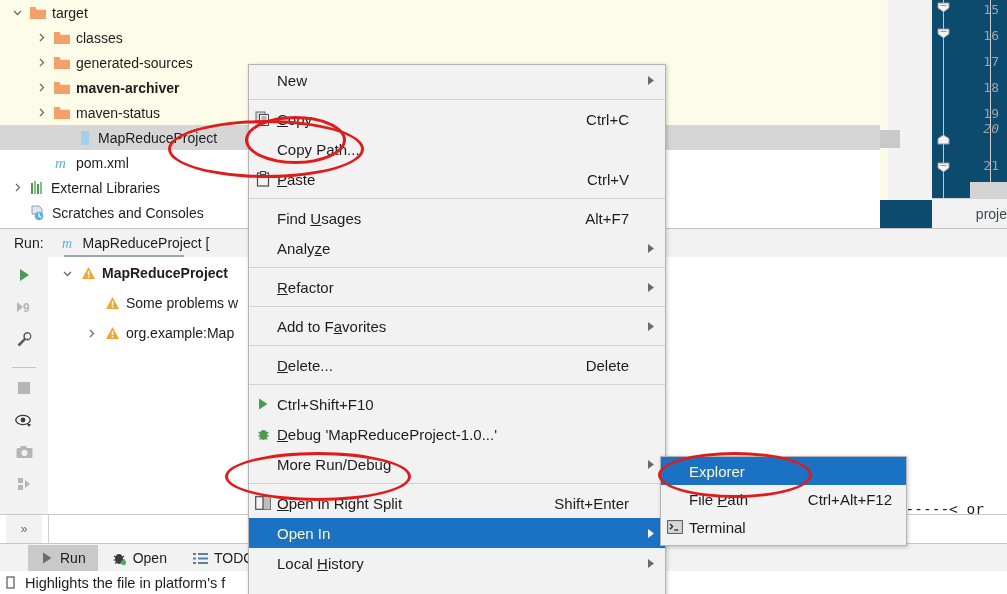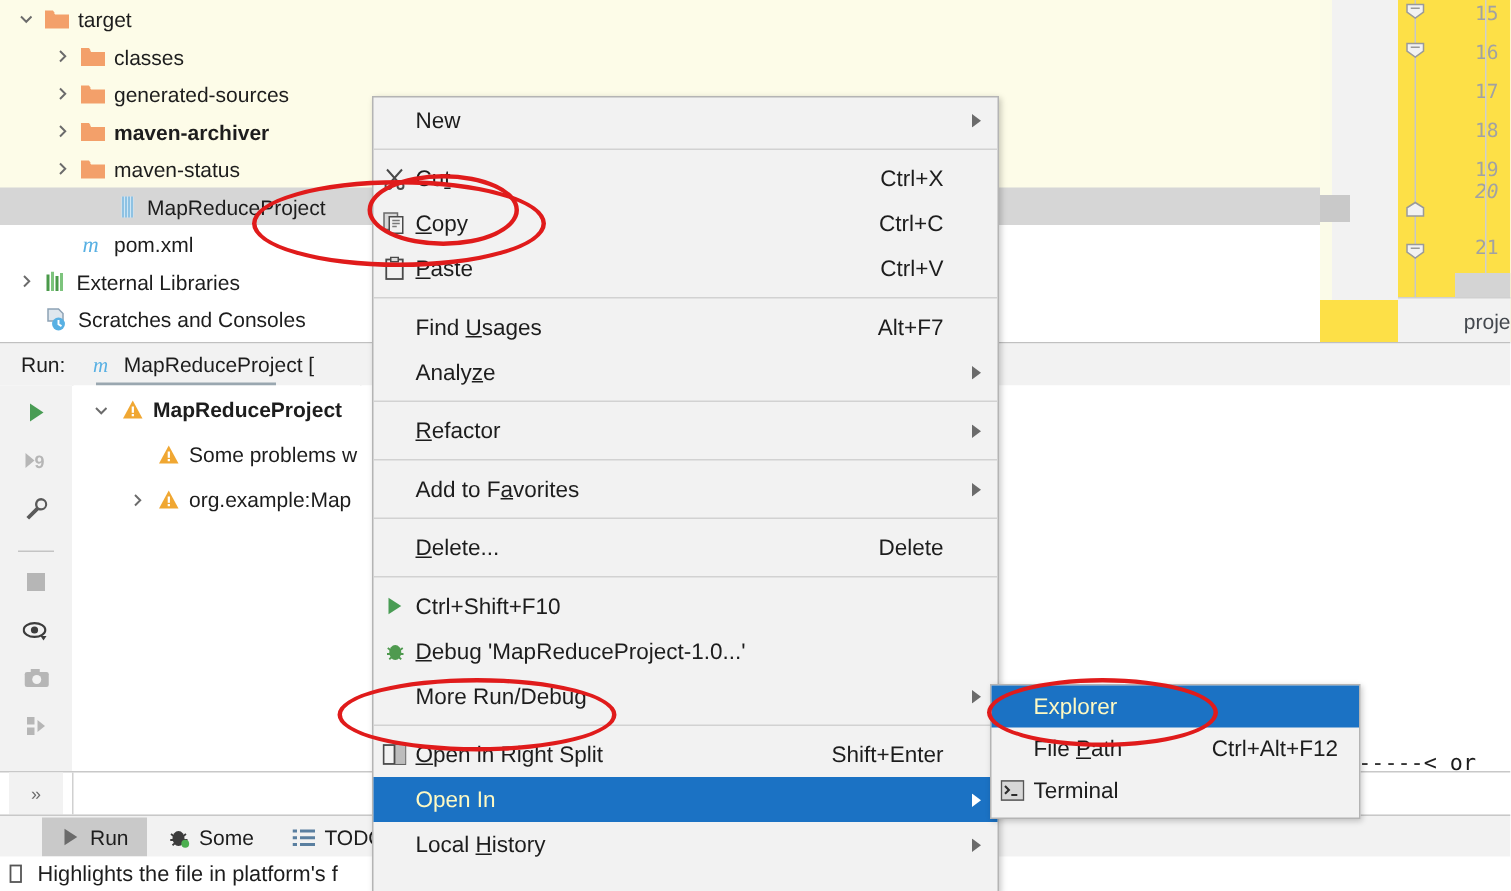--- a/index.html
+++ b/index.html
@@ -14,21 +14,21 @@
   #project-tree{left:0;top:0;width:880px;height:228px;background:#ffffff;}
   #tree-highlight{left:0;top:0;width:880px;height:128px;background:#fdfce8;}
   .tree-row{position:absolute;left:0;width:880px;height:25px;display:flex;align-items:center;}
   .tree-row.selected{background:#d6d6d6;}
   .twisty{width:11px;height:11px;position:relative;flex:none;}
   .twisty svg{display:block;}
   .tree-label{white-space:nowrap;font-size:14px;color:#1d1d1d;}
   .ico{flex:none;display:flex;align-items:center;justify-content:center;}
 
   
-  #editor-pane{left:880px;top:0;width:127px;height:228px;background:#fde047;}
+  #editor-pane{left:880px;top:0;width:127px;height:228px;background:#0c4a6e;}
   #gutter{left:0;top:0;width:52px;height:200px;background:#f2f2f2;}
   .lineno{position:absolute;right:8px;color:#a2a2a2;font-family:"DejaVu Sans Mono",monospace;font-size:13px;}
   #gutter-stripe{position:absolute;left:0;top:0;width:8px;height:200px;background:#fbfbe8;}
   #gutter-mark{position:absolute;left:0;top:130px;width:20px;height:18px;background:#c9c9c9;}
   .fold-marker{position:absolute;left:57px;width:13px;height:11px;}
   #fold-line{position:absolute;left:63px;top:0;width:1px;height:200px;background:#c7c7c7;}
   #editor-vline{position:absolute;left:110px;top:0;width:1px;height:200px;background:#cfcfcf;}
   #editor-scroll-thumb{position:absolute;left:90px;top:182px;width:37px;height:16px;background:#d4d4d4;}
   #breadcrumb{position:absolute;left:52px;top:198px;width:75px;height:30px;background:#f2f2f2;border-top:1px solid #d0d0d0;
       display:flex;align-items:center;justify-content:flex-end;padding-right:2px;color:#44484e;font-size:14px;}
@@ -422,21 +422,21 @@
       <div class="sb-tab">
         <span class="ico">
           <svg width="15" height="15" viewBox="0 0 15 15">
             <ellipse cx="7" cy="8" rx="4" ry="5" fill="#3c3c3c"></ellipse>
             <g stroke="#3c3c3c" stroke-width="1.2">
               <path d="M2 5l2 1.5M12 5l-2 1.5M1.5 9h2.5M13 9h-2.5M3 12.5l1.8-1.5M11 12.5L9.2 11"></path>
             </g>
             <circle cx="11.5" cy="11.5" r="2.6" fill="#4caf50"></circle>
           </svg>
         </span>
-        <span>Some</span>
+        <span>Open</span>
       </div>
       <div class="sb-tab">
         <span class="ico">
           <svg width="15" height="13" viewBox="0 0 15 13">
             <g fill="#5a7fa0">
               <rect x="0" y="1" width="3" height="2"></rect>
               <rect x="0" y="5.5" width="3" height="2"></rect>
               <rect x="0" y="10" width="3" height="2"></rect>
               <rect x="5" y="1" width="10" height="2"></rect>
               <rect x="5" y="5.5" width="10" height="2"></rect>
@@ -464,49 +464,38 @@
         <svg width="8" height="9" viewBox="0 0 8 9">
           <path d="M1 0l6 4.5L1 9z" fill="#6b6b6b"></path>
         </svg>
       </span>
     </div>
     <div class="msep"></div>
     <div class="mi">
       <span class="mi-ico">
         <span class="ico">
           <svg width="16" height="16" viewBox="0 0 16 16">
-            <g stroke="#4a4a4a" stroke-width="1.3" fill="none">
-              <path d="M3 2l8 9M13 2l-8 9"></path>
-              <circle cx="4" cy="13" r="2"></circle>
-              <circle cx="12" cy="13" r="2"></circle>
-            </g>
-          </svg>
-        </span>
-      </span>
-      <span class="mi-label">Cu<u>t</u></span>
-      <span class="mi-key">Ctrl+X</span>
-      <span class="mi-arrow"></span>
-    </div>
-    <div class="mi">
-      <span class="mi-ico">
-        <span class="ico">
-          <svg width="16" height="16" viewBox="0 0 16 16">
             <rect x="1" y="1" width="9" height="11" fill="#d9d9d9" stroke="#6a6a6a"></rect>
             <rect x="4.5" y="3.5" width="9" height="11" fill="#f2f2f2" stroke="#4a4a4a"></rect>
             <g stroke="#7a7a7a">
               <path d="M6.5 6h5M6.5 8h5M6.5 10h3"></path>
             </g>
           </svg>
         </span>
       </span>
       <span class="mi-label"><u>C</u>opy</span>
       <span class="mi-key">Ctrl+C</span>
       <span class="mi-arrow"></span>
     </div>
     <div class="mi">
+      <span class="mi-ico"></span>
+      <span class="mi-label">Copy Path...</span>
+      <span class="mi-arrow"></span>
+    </div>
+    <div class="mi">
       <span class="mi-ico">
         <span class="ico">
           <svg width="14" height="16" viewBox="0 0 14 16">
             <rect x="1.5" y="2" width="11" height="13" fill="none" stroke="#4a4a4a" stroke-width="1.2"></rect>
             <rect x="4.5" y="0.5" width="5" height="3" fill="#dcdcdc" stroke="#4a4a4a"></rect>
           </svg>
         </span>
       </span>
       <span class="mi-label"><u>P</u>aste</span>
       <span class="mi-key">Ctrl+V</span>

